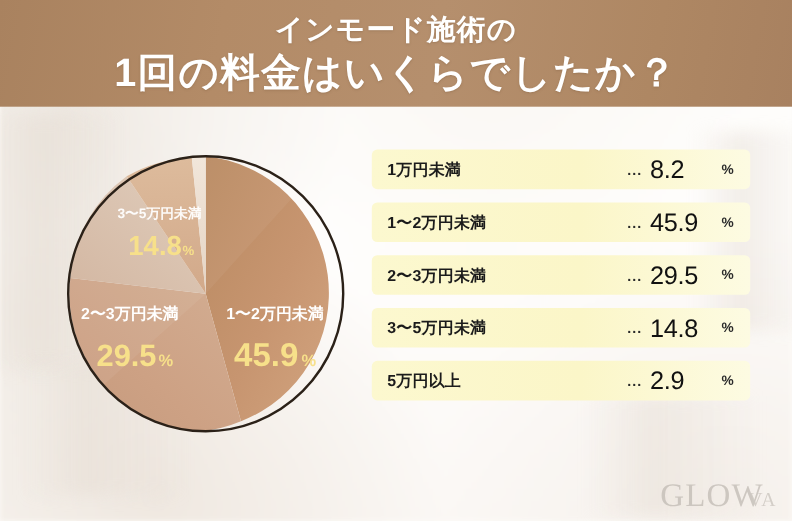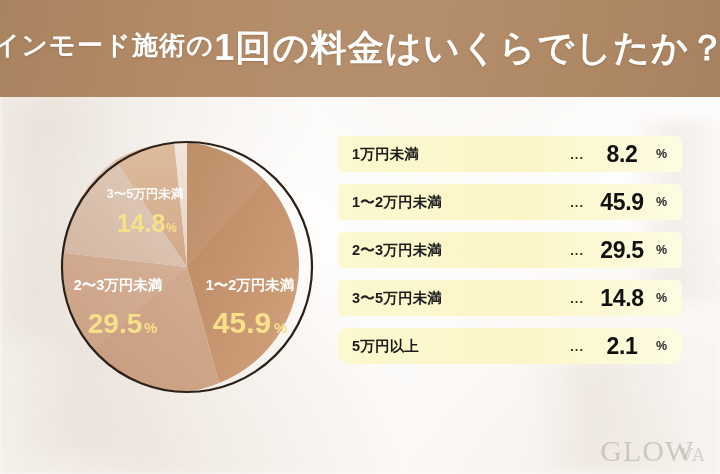--- a/index.html
+++ b/index.html
@@ -46,21 +46,21 @@
   .bg-streak.s4 { right: 30px;  top: 360px; width: 160px; height: 110px; }
 
   
   .header {
     position: absolute;
     left: 0; top: 0;
     width: 720px;
     height: 97px;
     background: linear-gradient(100deg, #a9825f 0%, #b38b67 28%, #b58f6d 55%, #ae8763 82%, #a88160 100%);
     display: flex;
-    flex-direction: row;
+    flex-direction: column;
     align-items: center;
     justify-content: center;
     z-index: 4;
   }
   .header-line {
     color: #ffffff;
     font-weight: 700;
     letter-spacing: 1.2px;
     line-height: 1.08;
     text-shadow: 0 1px 2px rgba(120,88,60,0.35);
@@ -109,44 +109,44 @@
     position: relative;
     height: 36px;
     margin-bottom: 12px;
     border-radius: 5px;
     background: linear-gradient(90deg, #fcf8cf 0%, #fbf6c8 55%, #fdfbe2 100%);
     display: flex;
     align-items: center;
     padding: 0 12px 0 14px;
     box-sizing: border-box;
   }
-  .legend-row:last-child { margin-bottom: 0; border-radius: 10px; }
+  .legend-row:last-child { margin-bottom: 0; }
   .legend-label {
     font-size: 14.5px;
     font-weight: 700;
     color: #1b1b1b;
     letter-spacing: 0.2px;
     white-space: nowrap;
     flex: 1 1 auto;
   }
   .legend-dots {
     font-size: 13px;
     font-weight: 700;
     color: #2a2a2a;
     letter-spacing: 1px;
     margin-right: 7px;
     flex: 0 0 auto;
   }
   .legend-value {
     font-size: 23px;
-    font-weight: 700;
+    font-weight: 400;
     color: #111111;
     letter-spacing: -0.3px;
     flex: 0 0 auto;
-    text-align: center;
+    text-align: left;
     min-width: 62px;
   }
   .legend-pct {
     font-size: 12.5px;
     font-weight: 700;
     color: #2b2b2b;
     margin-left: 3px;
     flex: 0 0 auto;
     width: 14px;
   }
@@ -266,21 +266,21 @@
     </div>
     <div class="legend-row">
       <span class="legend-label">3〜5万円未満</span>
       <span class="legend-dots">...</span>
       <span class="legend-value">14.8</span>
       <span class="legend-pct">%</span>
     </div>
     <div class="legend-row">
       <span class="legend-label">5万円以上</span>
       <span class="legend-dots">...</span>
-      <span class="legend-value">2.1</span>
+      <span class="legend-value">2.9</span>
       <span class="legend-pct">%</span>
     </div>
   </div>
 
   <div class="watermark">
     <span class="wm-main">GLOW</span>
     <span class="wm-sub">VA</span>
   </div>
 
 </div>

